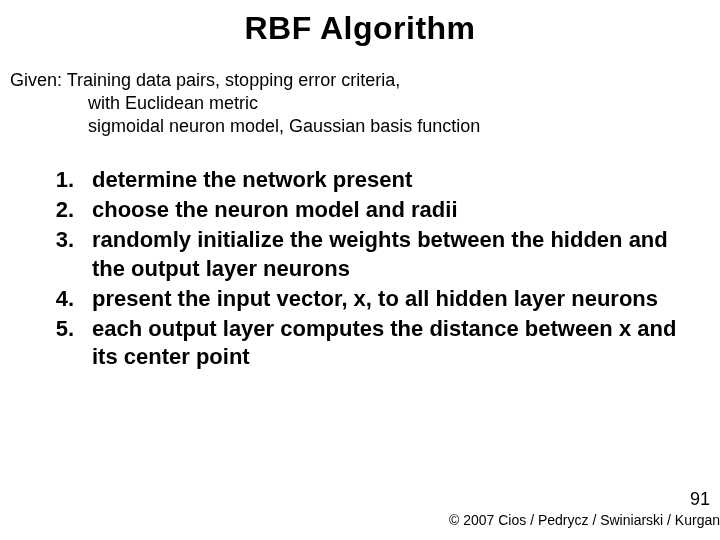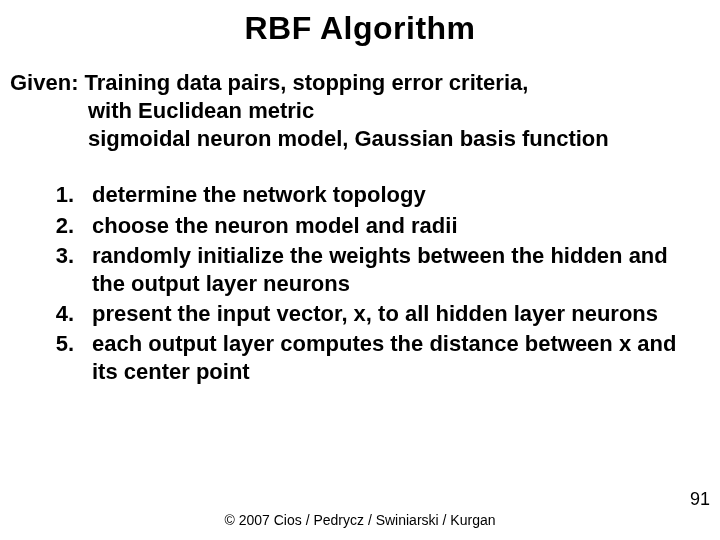--- a/index.html
+++ b/index.html
@@ -19,22 +19,22 @@
   box-sizing: border-box;
 }
 .title {
   text-align: center;
   font-weight: bold;
   font-size: 32px;
   padding-top: 10px;
   letter-spacing: 0.5px;
 }
 .given {
-  font-size: 22px;
-  font-weight: bold;
+  font-size: 18px;
+  font-weight: normal;
   line-height: 1.28;
   margin-top: 22px;
   padding: 0 10px 0 10px;
 }
 .given-label {
   display: inline;
 }
 .given-body {
   display: inline;
 }
@@ -60,21 +60,21 @@
   padding-right: 18px;
   box-sizing: content-box;
 }
 .step .txt {
   flex: 1;
 }
 .footer {
   position: absolute;
   bottom: 12px;
   width: 100%;
-  text-align: center;
+  text-align: right;
   font-size: 14px;
 }
 .pagenum {
   position: absolute;
   right: 10px;
   bottom: 30px;
   font-size: 18px;
 }
 </style>
 </head>
@@ -86,21 +86,21 @@
 
   <div class="given">
     <span class="given-label">Given: </span><span class="given-body">Training data pairs, stopping error criteria,</span>
     <span class="given-cont">with Euclidean metric</span>
     <span class="given-cont">sigmoidal neuron model, Gaussian basis function</span>
   </div>
 
   <div class="steps">
     <div class="step">
       <div class="num">1.</div>
-      <div class="txt">determine the network topology</div>
+      <div class="txt">determine the network present</div>
     </div>
     <div class="step">
       <div class="num">2.</div>
       <div class="txt">choose the neuron model and radii</div>
     </div>
     <div class="step">
       <div class="num">3.</div>
       <div class="txt">randomly initialize the weights between the hidden and the output layer neurons</div>
     </div>
     <div class="step">

